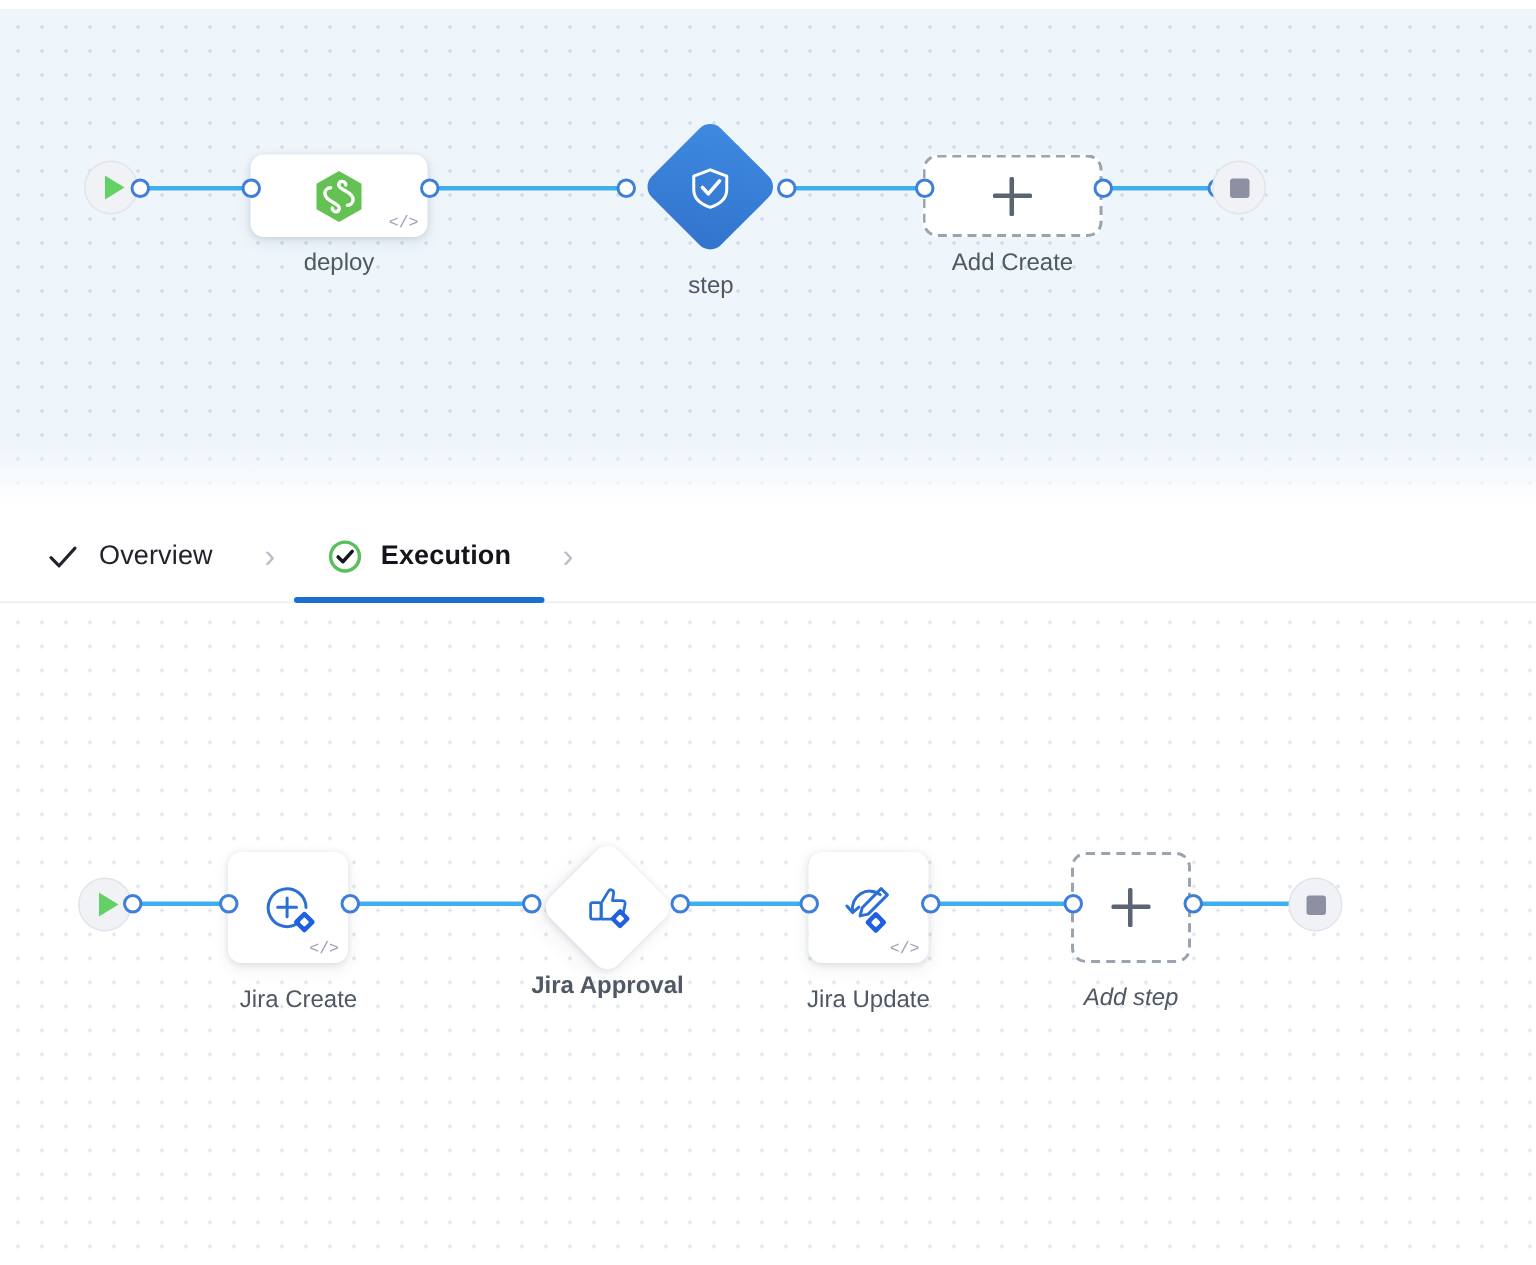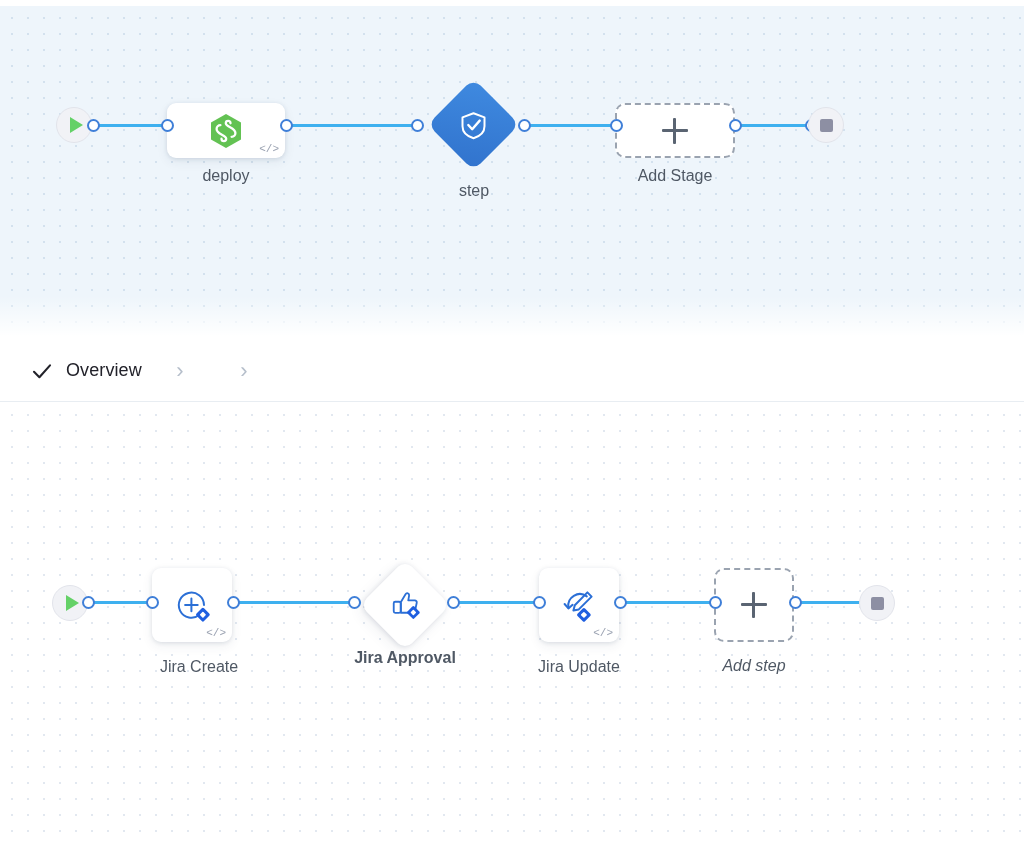--- a/index.html
+++ b/index.html
@@ -169,39 +169,47 @@
     </div>
     <div class="port" style="left:411px; top:113px;"></div>
     <div class="port" style="left:518px; top:113px;"></div>
     <div class="node-label" style="left:414px; top:176px; width:120px;">step</div>
 
     <div class="dashed-box" style="left:615px; top:97px; width:120px; height:55px;">
       <div class="plus-glyph"></div>
     </div>
     <div class="port" style="left:610px; top:113px;"></div>
     <div class="port" style="left:729px; top:113px;"></div>
-    <div class="node-label" style="left:605px; top:161px; width:140px;">Add Stage</div>
+    <div class="node-label" style="left:605px; top:161px; width:140px;">Add Create</div>
 
     <div class="port" style="left:805px; top:113px;"></div>
     <div class="terminal" style="left:808px; top:101px;">
       <div class="stop-sq"></div>
     </div>
   </div>
 
   <div class="tabbar">
 
     <div class="tab">
       <svg class="tab-icon" viewBox="0 0 24 24">
         <path d="M4 12.8 L9.4 18.2 L20 6.4" fill="none" stroke="#22222a" stroke-width="2.1" stroke-linecap="round" stroke-linejoin="round"></path>
       </svg>
       <span class="tab-label">Overview</span>
     </div>
 
     <span class="tab-sep">›</span>
 
+    <div class="tab active">
+      <svg class="tab-icon" viewBox="0 0 24 24">
+        <circle cx="12" cy="12" r="9.6" fill="none" stroke="#5bbf5e" stroke-width="2.3"></circle>
+        <path d="M7.4 12.3 L10.6 15.5 L16.8 8.6" fill="none" stroke="#16161d" stroke-width="2.3" stroke-linecap="round" stroke-linejoin="round"></path>
+      </svg>
+      <span class="tab-label">Execution</span>
+      <span class="tab-underline"></span>
+    </div>
 
     <span class="tab-sep">›</span>
 
   </div>
 
   <div class="canvas-bottom">
 
     <div class="edge" style="left:83px;  top:198px; width:78px;"></div>
     <div class="edge" style="left:231px; top:198px; width:130px;"></div>
     <div class="edge" style="left:452px; top:198px; width:98px;"></div>

